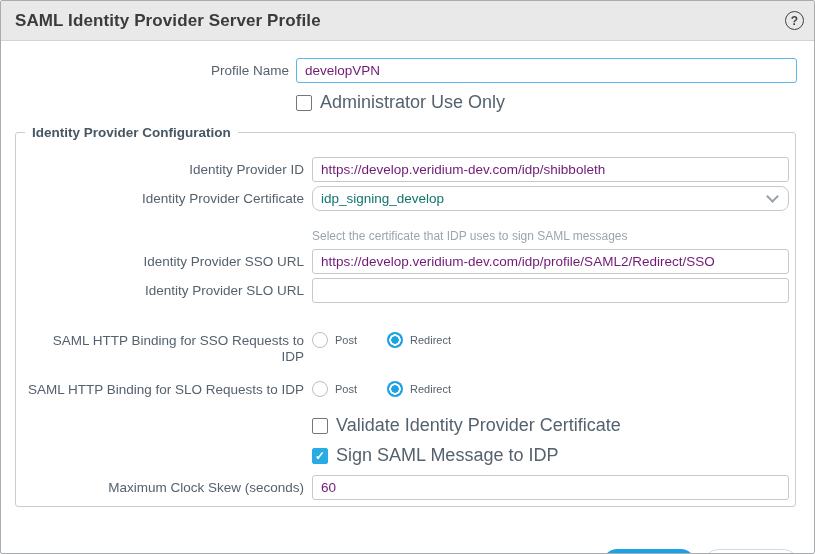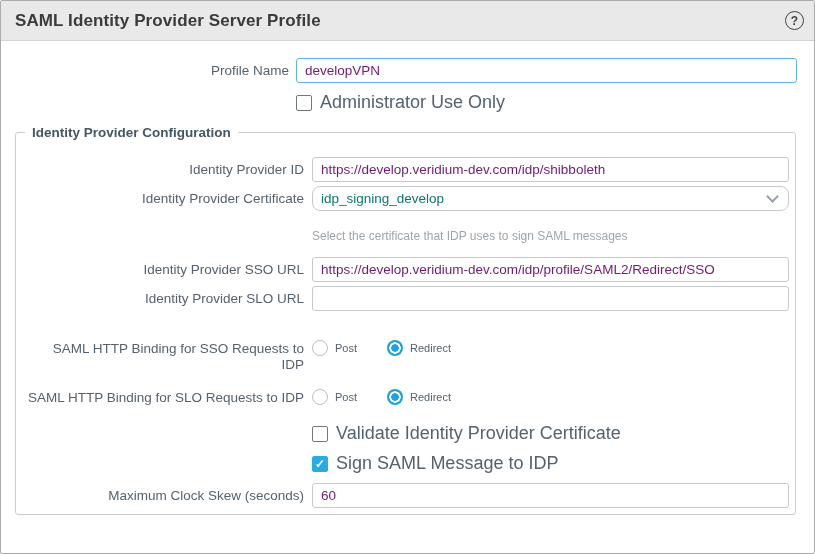--- a/index.html
+++ b/index.html
@@ -24,21 +24,21 @@
   .cb-row { display:flex; align-items:center; gap:8px; font-size:18px; color:var(--label); cursor:default; }
   .cb { width:16px; height:16px; min-width:16px; border:1px solid #6f7press densely-styled_PLACEHOLDER; }
   .cb { width:16px; height:16px; min-width:16px; border:1px solid #6f787f; border-radius:2px; background:#fff; display:inline-flex; align-items:center; justify-content:center; }
   .cb.on { background:var(--accent-light); border-color:var(--accent-light); color:#fff; font-size:12px; font-weight:700; }
   .cb.on::after { content:"✓"; line-height:1; }
 
   fieldset.idp { margin:12px 18px 0 14px; border:1px solid #cacdce; border-radius:3px; padding:17px 6px 6px 0; }
   fieldset.idp legend { margin-left:9px; padding:0 7px; font-size:13.5px; font-weight:700; color:#465663; }
 
   .frow2 { display:grid; grid-template-columns:288px 1fr; column-gap:8px; align-items:center; margin-bottom:4px; }
-  .helper-row { margin-top:-1px; margin-bottom:14px; }
+  .helper-row { margin-top:-1px; margin-bottom:6px; }
   .helper { font-size:12px; color:var(--helper); padding-top:3px; }
 
   .select { height:25px; width:100%; border:1px solid var(--input-border); border-radius:8px; display:flex; align-items:center; padding:0 11px 0 8px; color:#0f766e; background:#fff; cursor:pointer; }
   .chev { margin-left:auto; width:9px; height:9px; border-right:2px solid #98a1a8; border-bottom:2px solid #98a1a8; transform:rotate(45deg); margin-top:-4px; }
 
   .gap10 { height:10px; }
   .radio-row { align-items:start; margin-top:15px; margin-bottom:16px; }
   .radio-row .flabel { padding-top:1px; }
   .flabel.wrap-narrow { padding-left:34px; }
   .radio-group { display:flex; gap:30px; align-items:center; }

